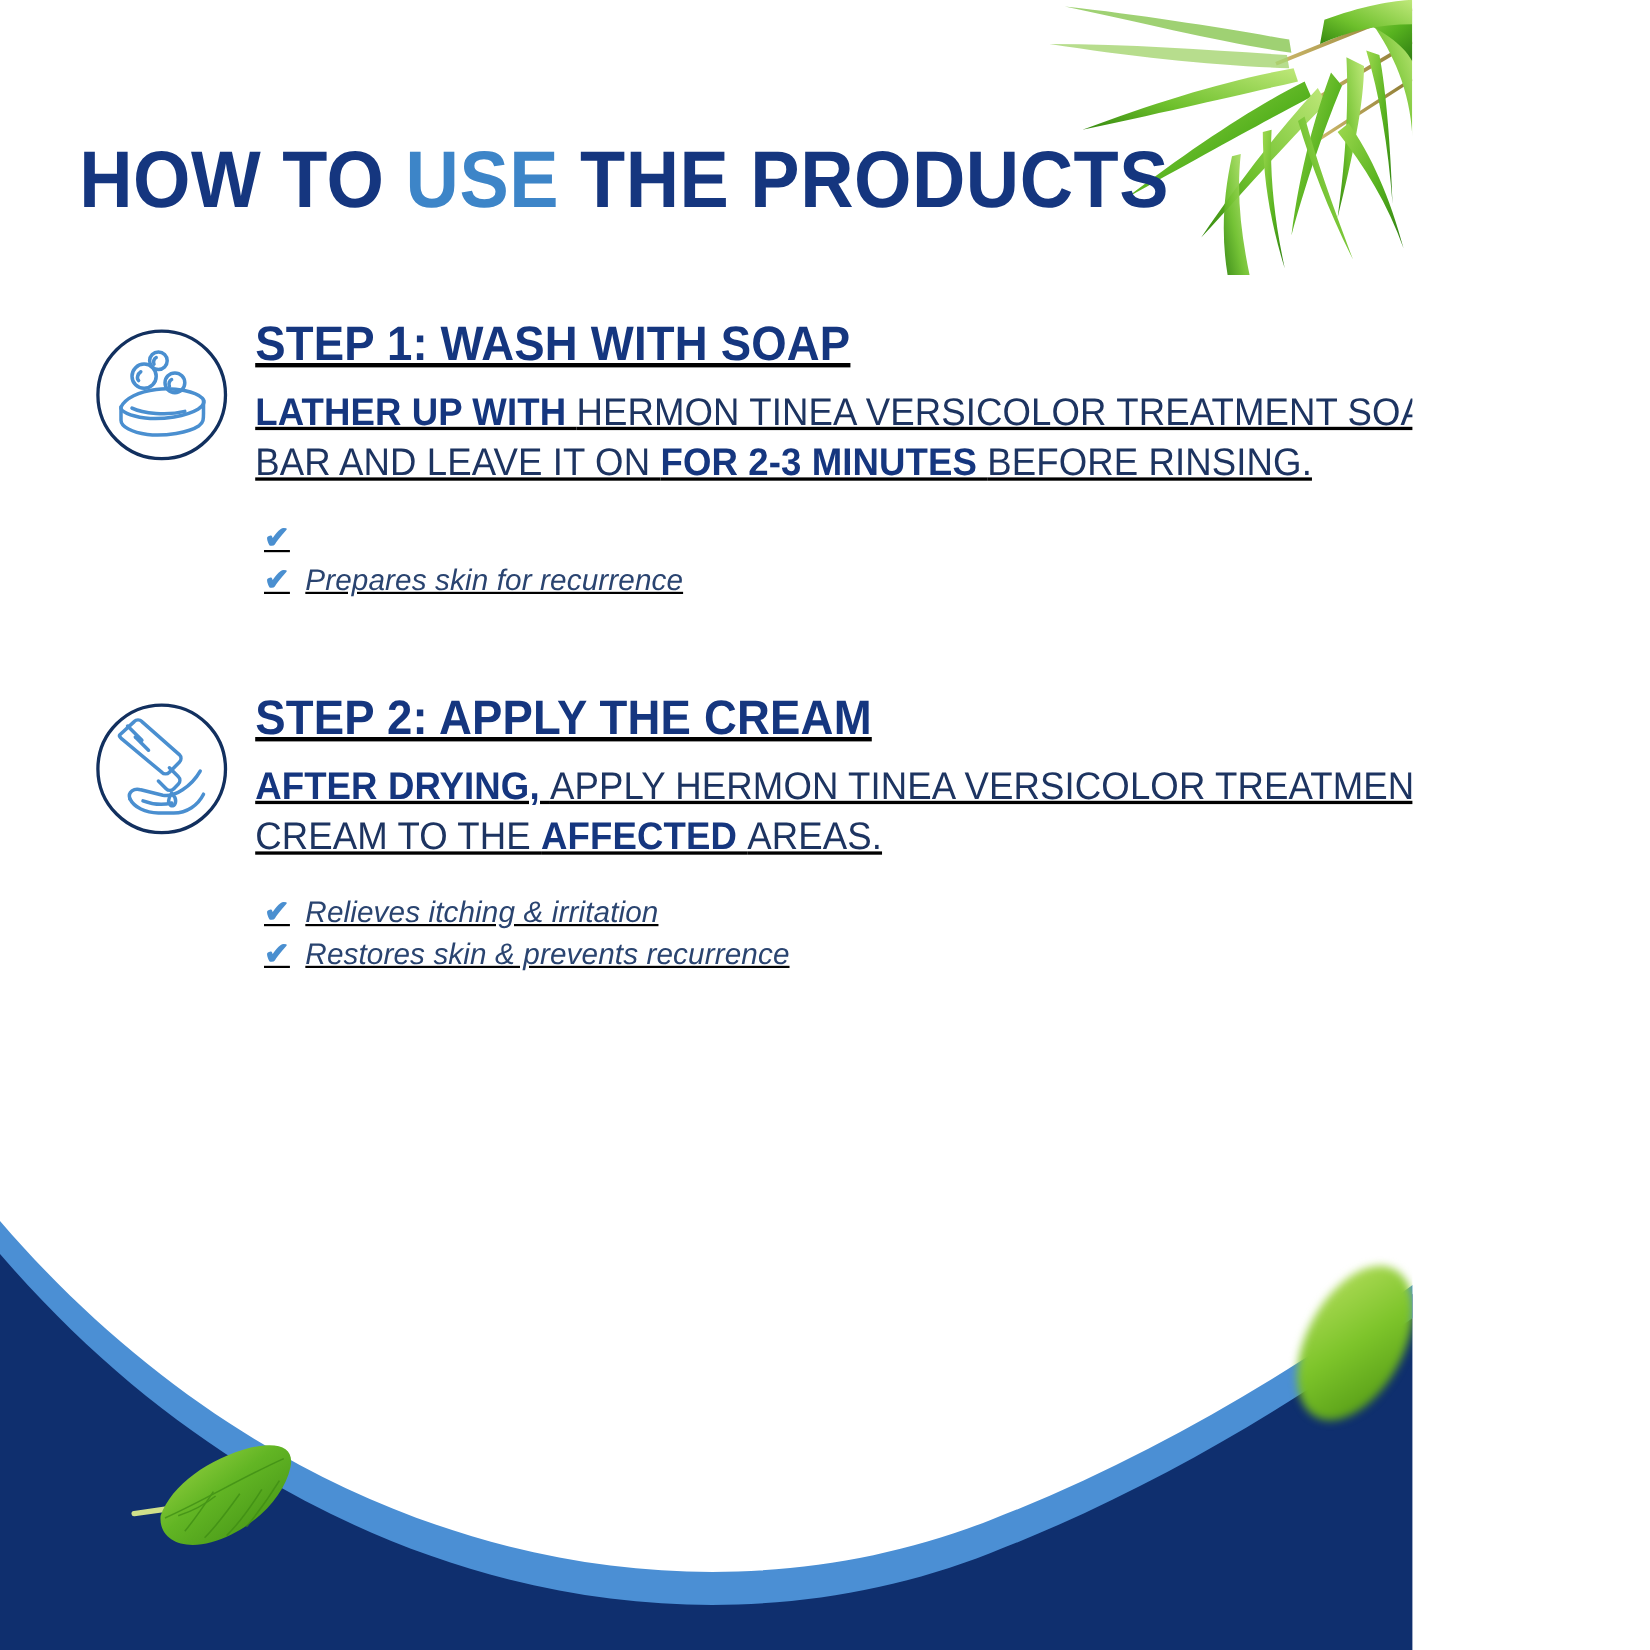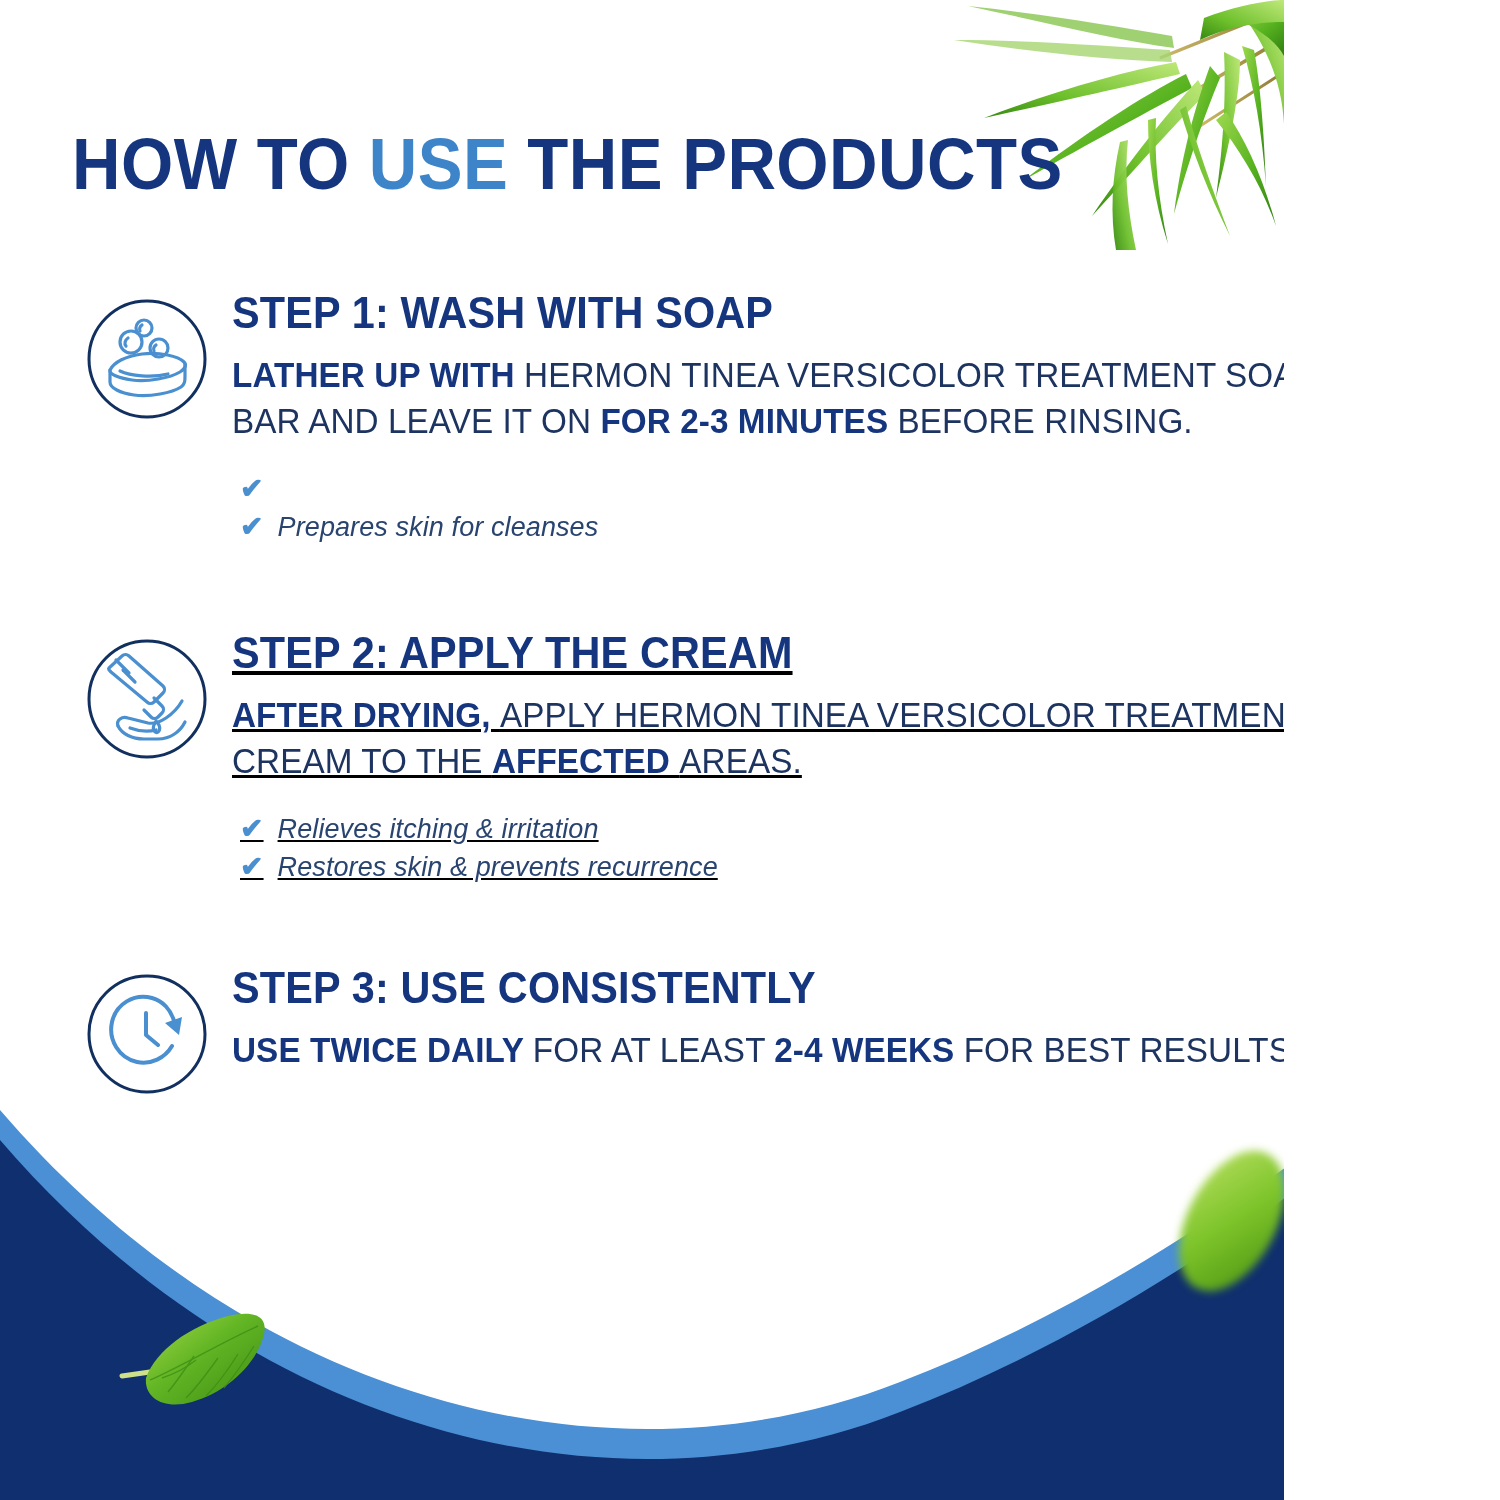--- a/index.html
+++ b/index.html
@@ -46,21 +46,21 @@
   .steps{
     position:absolute;left:0;top:288px;width:1500px;
   }
   .step{
     position:relative;
     padding-left:232px;
     padding-right:70px;
     min-height:120px;
   }
   .step + .step{margin-top:0;}
-  #step-1{height:340px;}
+  #step-1{height:340px;text-decoration:underline;}
   #step-2{height:335px;text-decoration:underline;}
   #step-3{height:120px;}
 
   .step-icon{
     position:absolute;left:86px;top:10px;
     width:122px;height:122px;
   }
 
   .step-title{
     font-size:44px;
@@ -206,21 +206,21 @@
       <div class="step-title">STEP 1: WASH WITH SOAP</div>
       <div class="step-body">
         <b>LATHER UP WITH </b><span>HERMON TINEA VERSICOLOR TREATMENT SOAP BAR AND LEAVE IT ON </span><b>FOR 2-3 MINUTES </b><span>BEFORE RINSING.</span>
       </div>
       <ul class="bullets">
         <li>
             <span class="tick">✔</span>
           </li>
         <li>
             <span class="tick">✔</span>
-            <span>Prepares skin for cleanses</span>
+            <span>Prepares skin for recurrence</span>
           </li>
       </ul>
     </div>
 
     <div class="step" id="step-2">
       <svg class="step-icon" viewBox="0 0 122 122">
         <circle cx="61" cy="61" r="58" fill="none" stroke="#12305f" stroke-width="3"></circle>
         <g fill="none" stroke="#4a8fd0" stroke-width="3.2" stroke-linecap="round" stroke-linejoin="round">
 
           <path d="M23,30 L36,18 C 38,16 41,16 43,18 L77,48 C 79,50 79,53 77,55 L68,64
@@ -248,35 +248,20 @@
             <span class="tick">✔</span>
             <span>Relieves itching &amp; irritation</span>
           </li>
         <li>
             <span class="tick">✔</span>
             <span>Restores skin &amp; prevents recurrence</span>
           </li>
       </ul>
     </div>
 
-    <div class="step" id="step-3">
-      <svg class="step-icon" viewBox="0 0 122 122">
-        <circle cx="61" cy="61" r="58" fill="none" stroke="#12305f" stroke-width="3"></circle>
-        <g fill="none" stroke="#4a8fd0" stroke-width="4" stroke-linecap="round" stroke-linejoin="round">
-          <path d="M88,48 C 85,37 77,28 66,25 C 48,20 30,31 26,49 C 22,67 33,85 51,89
-                   C 65,92 79,85 86,73"></path>
-          <path d="M60,40 L60,62 L72,72"></path>
-        </g>
-        <path d="M96,44 L79,50 L93,62 Z" fill="#4a8fd0"></path>
-      </svg>
-      <div class="step-title">STEP 3: USE CONSISTENTLY</div>
-      <div class="step-body">
-        <b>USE TWICE DAILY </b><span>FOR AT LEAST </span><b>2-4 WEEKS </b><span>FOR BEST RESULTS.</span>
-      </div>
-    </div>
 
   </div>
 
   <svg class="leaf-blur" viewBox="0 0 190 175">
     <defs>
       <linearGradient id="lgBlur" x1="0" y1="0" x2="1" y2="1">
         <stop offset="0%" stop-color="#b9e061"></stop>
         <stop offset="50%" stop-color="#7dc42a"></stop>
         <stop offset="100%" stop-color="#4d9412"></stop>
       </linearGradient>

